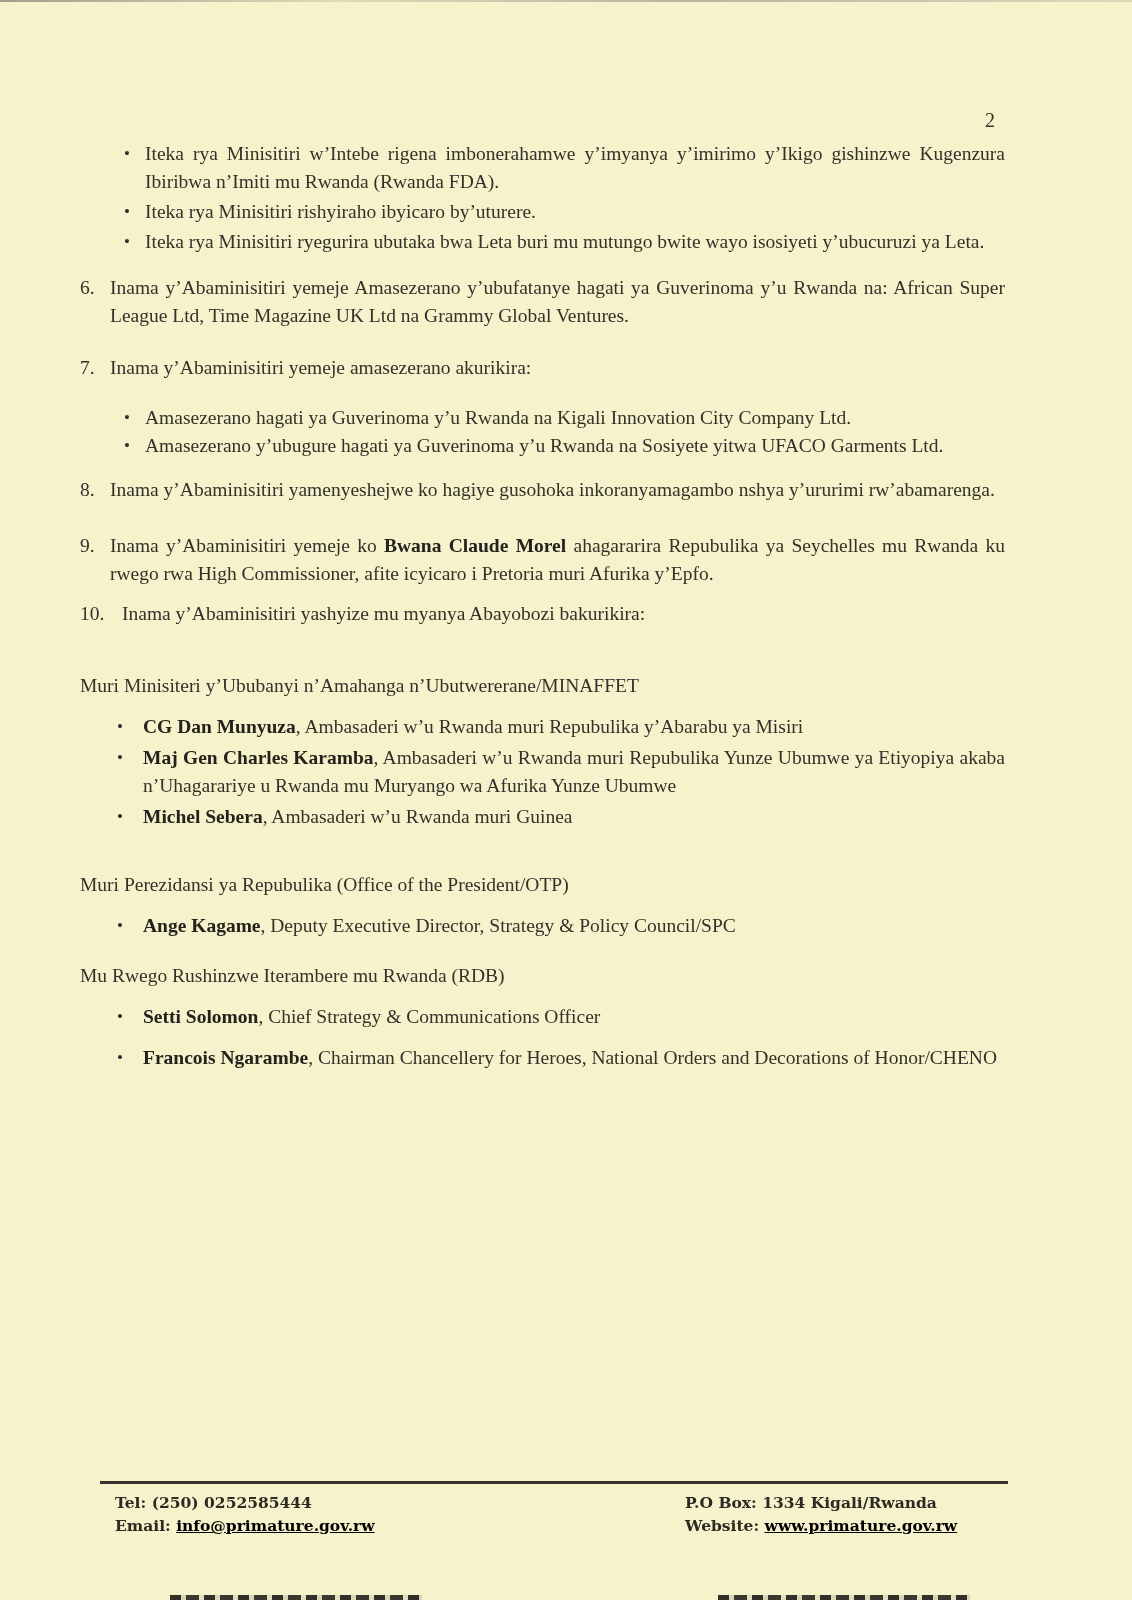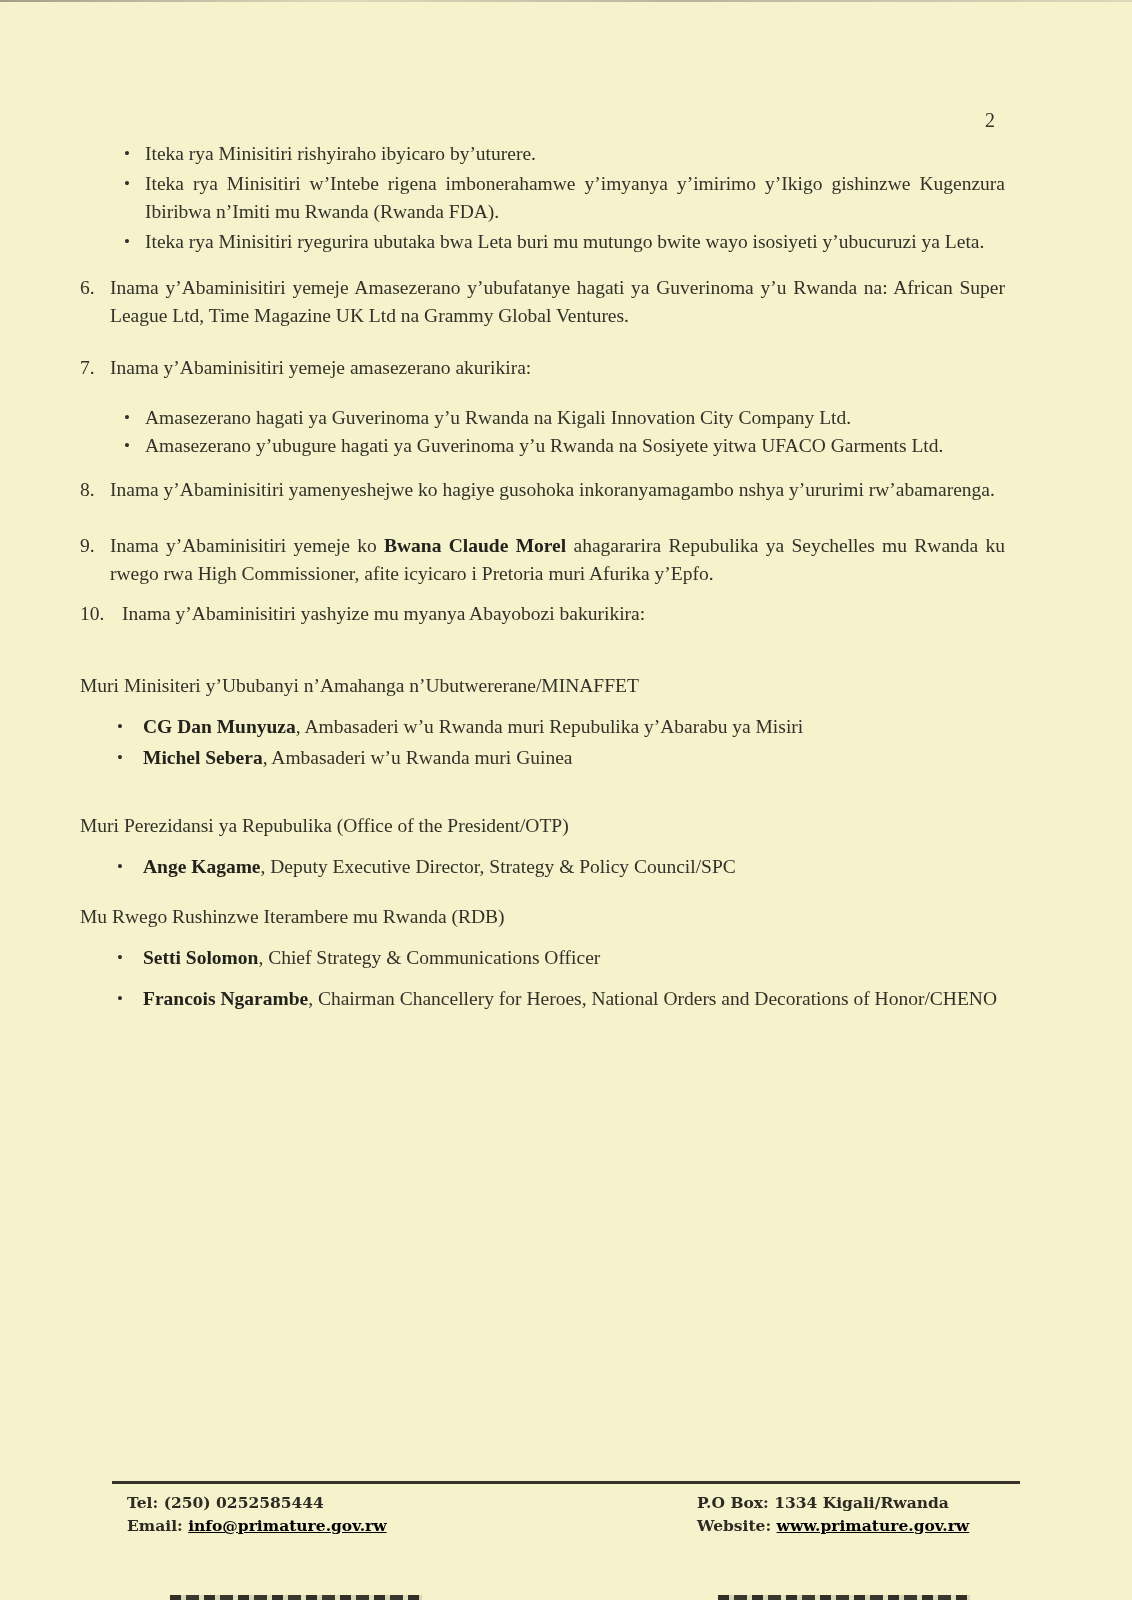--- a/index.html
+++ b/index.html
@@ -77,21 +77,21 @@
     margin-bottom: 3px;
   }
   .people li::before {
     content: "•";
     position: absolute; left: 2px; top: 0;
     font-size: 17px;
   }
   b, .bold { font-weight: bold; color: #24221c; }
   .footer {
     position: absolute;
-    top: 1481px; left: 112px; width: 908px;
+    top: 1481px; left: 100px; width: 908px;
     font-family: "DejaVu Serif", serif;
     font-size: 15.5px;
     line-height: 23px;
     font-weight: bold;
     color: #2c2a23;
   }
   .footer-rule { height: 3px; background: #35332c; }
   .footer-cols { display: flex; padding-top: 7px; }
   .footer-left  { margin-left: 15px; flex: 0 0 570px; }
   .footer-right { flex: 1; }
@@ -113,22 +113,22 @@
 <body>
 
 <div class="page">
   <div class="scan-top-line"></div>
 
   <div class="content">
 
     <div class="page-number">2</div>
 
     <ul class="top-bullets">
+      <li>Iteka rya Minisitiri w’Intebe rigena imbonerahamwe y’imyanya y’imirimo y’Ikigo gishinzwe Kugenzura Ibiribwa n’Imiti mu Rwanda (Rwanda FDA).</li>
       <li>Iteka rya Minisitiri rishyiraho ibyicaro by’uturere.</li>
-      <li>Iteka rya Minisitiri w’Intebe rigena imbonerahamwe y’imyanya y’imirimo y’Ikigo gishinzwe Kugenzura Ibiribwa n’Imiti mu Rwanda (Rwanda FDA).</li>
       <li>Iteka rya Minisitiri ryegurira ubutaka bwa Leta buri mu mutungo bwite wayo isosiyeti y’ubucuruzi ya Leta.</li>
     </ul>
 
     <div class="item mt-item6">
       <span class="num">6.</span>
       <span class="item-text justify">Inama y’Abaminisitiri yemeje Amasezerano y’ubufatanye hagati ya Guverinoma y’u Rwanda na: African Super League Ltd, Time Magazine UK Ltd na Grammy Global Ventures.</span>
     </div>
 
     <div class="item mt-item7">
       <span class="num">7.</span>
@@ -151,20 +151,21 @@
     </div>
 
     <div class="item mt-item10">
       <span class="num">10.</span>
       <span class="item-text">Inama y’Abaminisitiri yashyize mu myanya Abayobozi bakurikira:</span>
     </div>
 
     <div class="section-heading sh-1">Muri Minisiteri y’Ububanyi n’Amahanga n’Ubutwererane/MINAFFET</div>
     <ul class="people">
       <li><b>CG Dan Munyuza</b><span>, Ambasaderi w’u Rwanda muri Repubulika y’Abarabu ya Misiri</span></li>
+      <li><b>Maj Gen Charles Karamba</b><span>, Ambasaderi w’u Rwanda muri Repubulika Yunze Ubumwe ya Etiyopiya akaba n’Uhagarariye u Rwanda mu Muryango wa Afurika Yunze Ubumwe</span></li>
       <li><b>Michel Sebera</b><span>, Ambasaderi w’u Rwanda muri Guinea</span></li>
     </ul>
 
     <div class="section-heading sh-2">Muri Perezidansi ya Repubulika (Office of the President/OTP)</div>
     <ul class="people">
       <li><b>Ange Kagame</b><span>, Deputy Executive Director, Strategy &amp; Policy Council/SPC</span></li>
     </ul>
 
     <div class="section-heading sh-3">Mu Rwego Rushinzwe Iterambere mu Rwanda (RDB)</div>
     <ul class="people">

